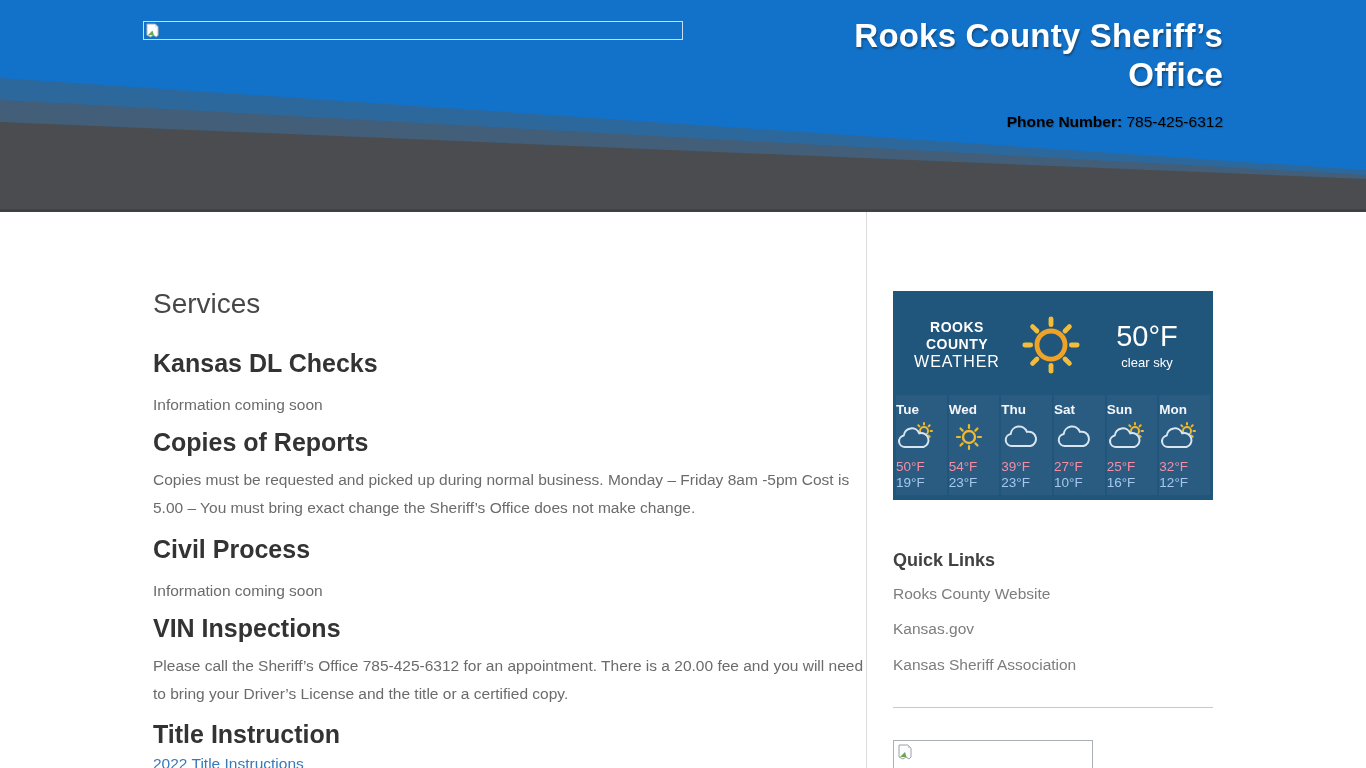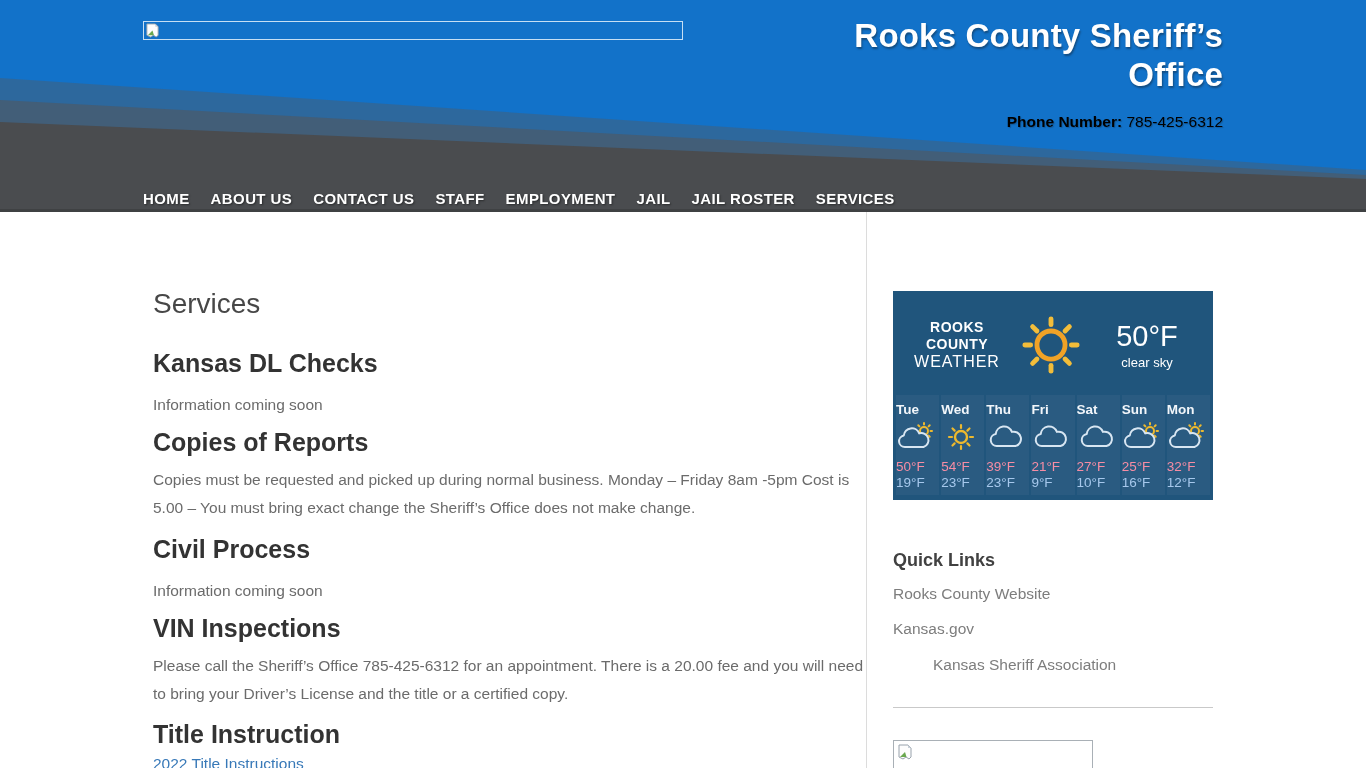--- a/index.html
+++ b/index.html
@@ -59,21 +59,21 @@
   .w-cond { font-size:13px; margin-top:2px; }
   .w-days { display:flex; gap:2px; padding:4px 3px 0 3px; }
   .w-day { flex:1 1 0; background:var(--weather-col-bg,#2a5b81); height:100px;
            padding-top:7px; }
   .w-day-name { font-size:13.5px; font-weight:700; color:#f2f6fa; }
   .w-day svg { margin-top:5px; }
   .w-hi { font-size:13.5px; color:var(--temp-high,#f78da4); margin-top:3px; }
   .w-lo { font-size:13.5px; color:var(--temp-low,#a6c8ec); margin-top:1px; }
 
   .ql-title { left:0; top:550px; font-size:18px; font-weight:700; color:#414141; }
-  .ql-0 { top:585px; } .ql-1 { top:620px; } .ql-2 { top:656px;margin-left:40px; }
+  .ql-0 { top:585px; } .ql-1 { top:620px; } .ql-2 { top:656px; }
   .quick-link { left:0; font-size:15.5px; color:#7d7d7d; text-decoration:none; cursor:pointer; }
   .sb-hr { left:0; top:707px; width:320px; height:1px; background:#c9c9c9; border:0; }
   .img-box { left:0; top:740px; width:200px; height:40px; background:#fff;
              border:1px solid #a9b0b6; padding:3px; }
 </style>
 </head>
 <body>
 
 <div class="page">
 
@@ -95,30 +95,20 @@
 
     <h1 class="site-title">Rooks County Sheriff’s Office</h1>
 
     <div class="contact">
       <div>
         <span class="lbl">Phone Number:</span>
         <span>785-425-6312</span>
       </div>
     </div>
 
-    <nav class="nav">
-      <a>HOME</a>
-      <a>ABOUT US</a>
-      <a>CONTACT US</a>
-      <a>STAFF</a>
-      <a>EMPLOYMENT</a>
-      <a>JAIL</a>
-      <a>JAIL ROSTER</a>
-      <a>SERVICES</a>
-    </nav>
   </header>
 
   <main class="main">
     <h2 class="page-title">Services</h2>
 
     <h3 class="sec-h h0">Kansas DL Checks</h3>
     <p class="sec-b b0">Information coming soon</p>
 
     <h3 class="sec-h h1">Copies of Reports</h3>
     <p class="sec-b b1">Copies must be requested and picked up during normal business. Monday – Friday 8am -5pm  Cost is 5.00 – You must bring exact change the Sheriff’s Office does not make change.</p>
@@ -206,28 +196,20 @@
 
         <div class="w-day">
           <div class="w-day-name">Thu</div>
           <svg width="40" height="30" viewBox="0 0 40 30">
             <path d="M29.5 24 H11 a6 6 0 0 1-1.3-11.9 a8.4 8.4 0 0 1 16.2-2.2 A5.6 5.6 0 0 1 29.5 24 z" fill="#2a5b81" stroke="#d8e6f2" stroke-width="2" stroke-linejoin="round"></path>
           </svg>
           <div class="w-hi">39°F</div>
           <div class="w-lo">23°F</div>
         </div>
 
-        <div class="w-day">
-          <div class="w-day-name">Fri</div>
-          <svg width="40" height="30" viewBox="0 0 40 30">
-            <path d="M29.5 24 H11 a6 6 0 0 1-1.3-11.9 a8.4 8.4 0 0 1 16.2-2.2 A5.6 5.6 0 0 1 29.5 24 z" fill="#2a5b81" stroke="#d8e6f2" stroke-width="2" stroke-linejoin="round"></path>
-          </svg>
-          <div class="w-hi">21°F</div>
-          <div class="w-lo">9°F</div>
-        </div>
 
         <div class="w-day">
           <div class="w-day-name">Sat</div>
           <svg width="40" height="30" viewBox="0 0 40 30">
             <path d="M29.5 24 H11 a6 6 0 0 1-1.3-11.9 a8.4 8.4 0 0 1 16.2-2.2 A5.6 5.6 0 0 1 29.5 24 z" fill="#2a5b81" stroke="#d8e6f2" stroke-width="2" stroke-linejoin="round"></path>
           </svg>
           <div class="w-hi">27°F</div>
           <div class="w-lo">10°F</div>
         </div>
 

